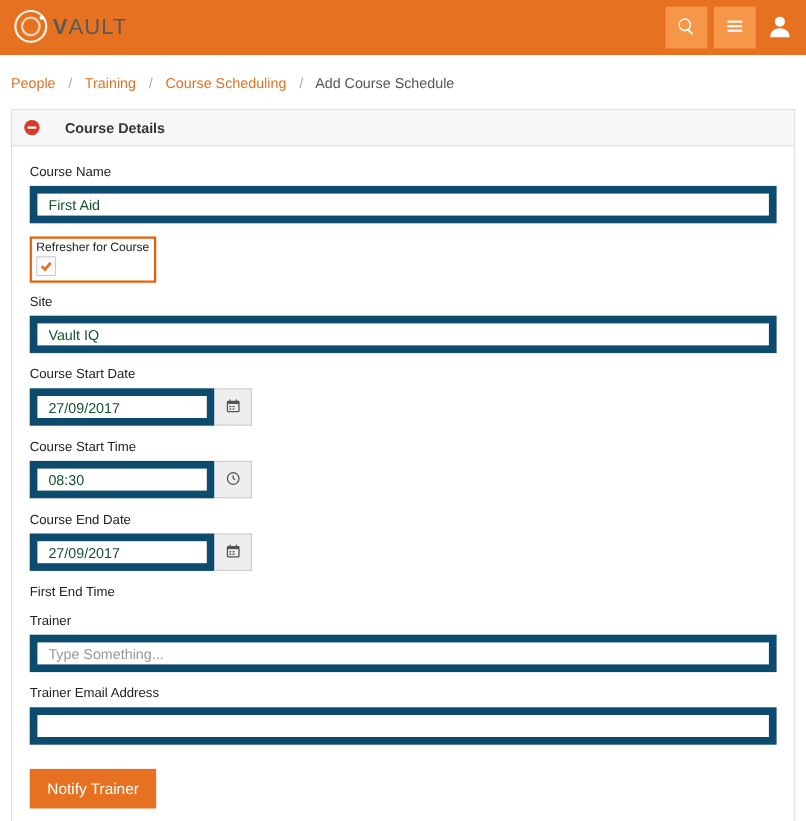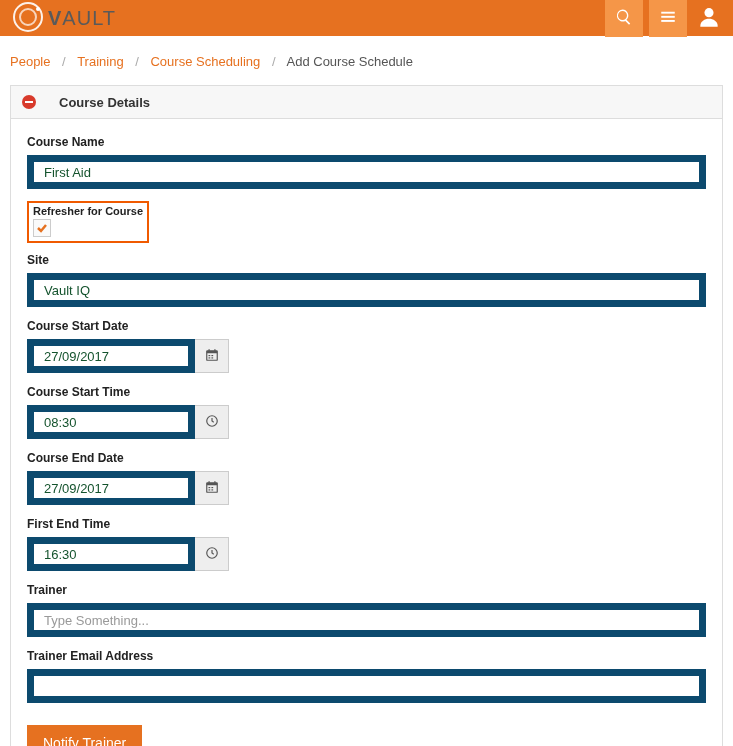--- a/index.html
+++ b/index.html
@@ -1,38 +1,38 @@
 <!DOCTYPE html>
 <html><head>
   <meta charset="utf-8">
   <style>
     * { box-sizing: border-box; margin: 0; padding: 0; }
     body { font-family: Arial, Helvetica, sans-serif; font-size: 13px; background: #fff; color: #333; width: 733px; height: 746px; overflow: hidden; position: relative; }
     .scrollframe { width: 733px; height: 746px; overflow-y: scroll; }
-    .header { background: #e67120; height: 36px; display: flex; align-items: center; justify-content: space-between; padding: 0 10px; }
+    .header { background: #e67120; height: 50px; display: flex; align-items: center; justify-content: space-between; padding: 0 10px; }
     .logo { display: flex; align-items: center; gap: 2px; }
     .logo-mark { width: 36px; height: 36px; }
     .logo-text { font-family: Verdana, sans-serif; font-size: 20px; color: #5a5a5a; letter-spacing: 1px; font-weight: 400; }
     .logo-text-v { font-weight: 600; }
     .header-actions { display: flex; align-items: center; gap: 6px; }
     .header-btn { width: 38px; height: 38px; background: #f59648; border: none; display: flex; align-items: center; justify-content: center; cursor: pointer; }
     .header-btn svg { fill: #fff; }
     .header-user { width: 28px; height: 28px; display: flex; align-items: center; justify-content: center; margin-left: 2px; }
     .header-user svg { fill: #fff; }
     .breadcrumb { padding: 18px 10px 16px 10px; font-size: 13px; }
     .breadcrumb a { color: #e67120; text-decoration: none; }
     .breadcrumb-sep { color: #aaa; margin: 0 8px; }
     .breadcrumb-current { color: #555; }
     .panel { margin: 0 10px 10px 10px; border: 1px solid #ddd; }
     .panel-header { background: #f7f7f7; border-bottom: 1px solid #ddd; padding: 8px 10px; display: flex; align-items: center; gap: 22px; }
     .panel-header .collapse-icon { width: 16px; height: 16px; }
     .panel-title { font-weight: bold; font-size: 13px; color: #333; }
     .panel-body { padding: 16px; }
     .form-group { margin-bottom: 12px; }
-    .form-label { font-weight: bold; font-size: 12px; color: #222; display: block; margin-bottom: 6px; }
+    .form-label { font-weight: normal; font-size: 12px; color: #222; display: block; margin-bottom: 6px; }
     .form-input { width: 100%; height: 34px; border: 7px solid #0c4a6e; padding: 0 10px; font-size: 13px; color: #14532d; }
     .form-input::placeholder { color: #999; }
     .inline-group { display: flex; width: 202px; }
     .inline-group .form-input { flex: 1; }
     .addon-btn { width: 34px; height: 34px; background: #eee; border: 1px solid #ccc; border-left: none; display: flex; align-items: center; justify-content: center; cursor: pointer; }
     .addon-btn svg { fill: #555; }
     .highlight-box { border: 2px solid #f05a00; padding: 2px 4px 4px 4px; display: inline-block; margin-bottom: 10px; }
     .highlight-box .form-label { margin-bottom: 2px; font-size: 11px; }
     .checkbox { width: 18px; height: 18px; display: inline-flex; align-items: center; justify-content: center; border: 1px solid #ccc; background: #fafafa; }
     .checkbox svg { stroke: #e67120; stroke-width: 2.5; fill: none; }
@@ -180,31 +180,20 @@
                   <rect x="6" y="16" width="3" height="2" fill="#555"></rect>
                   <rect x="11" y="16" width="3" height="2" fill="#555"></rect>
                 </svg>
             </span>
           </button>
         </div>
       </div>
 
       <div class="form-group">
         <label class="form-label">First End Time</label>
-        <div class="inline-group">
-          <input class="form-input" value="16:30" style="">
-          <button class="addon-btn">
-            <span>
-              <svg width="14" height="14" viewBox="0 0 24 24">
-                  <circle cx="12" cy="12" r="9" fill="none" stroke="#555" stroke-width="2"></circle>
-                  <polyline points="12,7 12,12 15,14" fill="none" stroke="#555" stroke-width="2"></polyline>
-                </svg>
-            </span>
-          </button>
-        </div>
       </div>
 
       <div class="form-group">
         <label class="form-label">Trainer</label>
         <input class="form-input" placeholder="Type Something..." style="">
       </div>
 
       <div class="form-group">
         <label class="form-label">Trainer Email Address</label>
         <input class="form-input" value="" style="">

